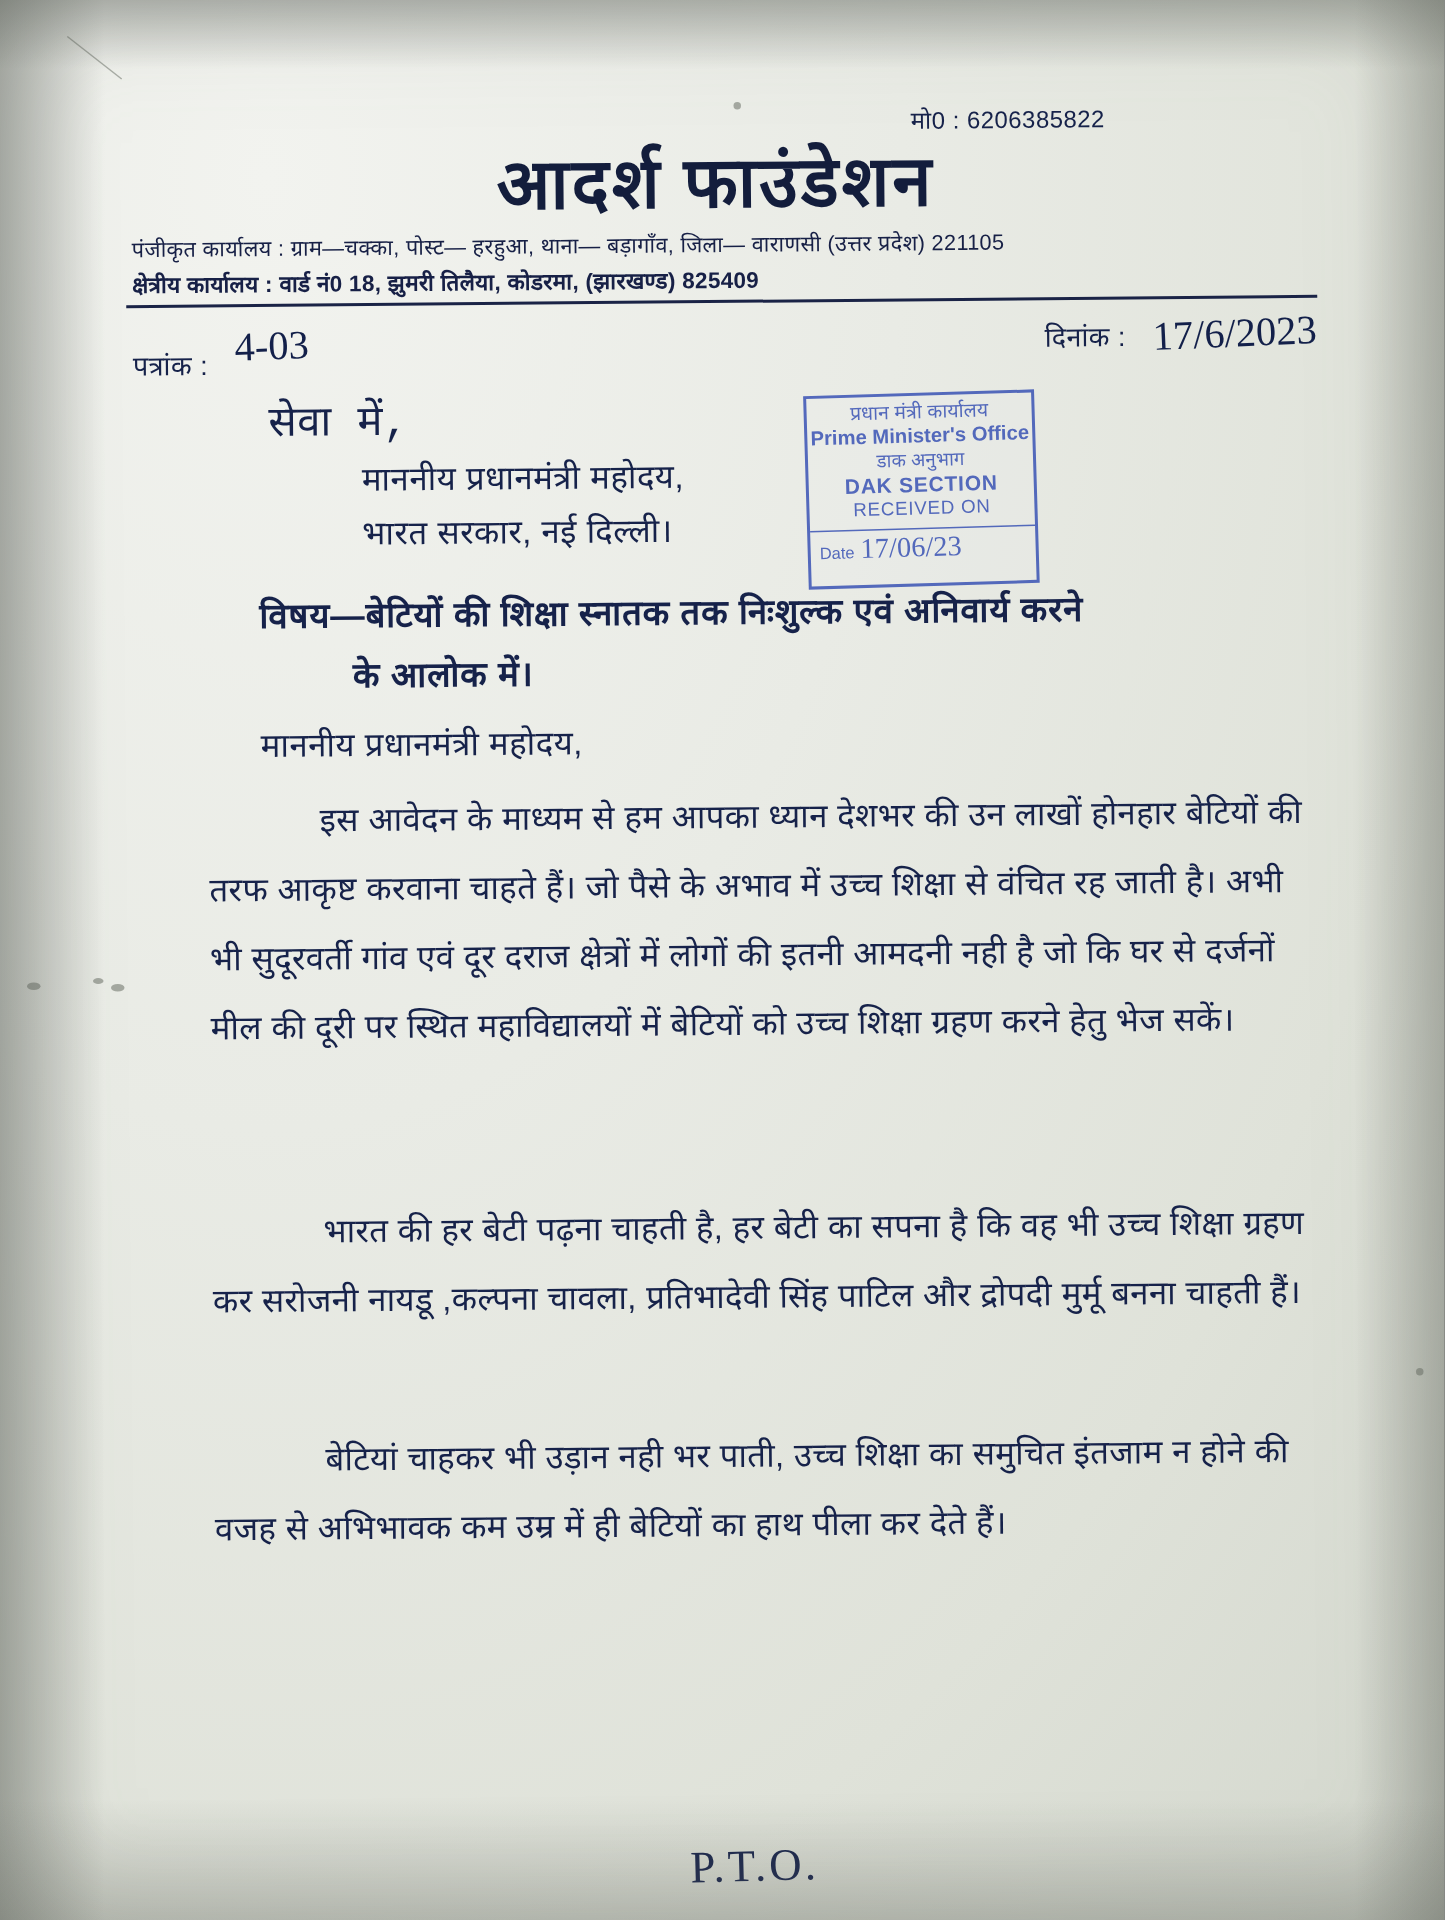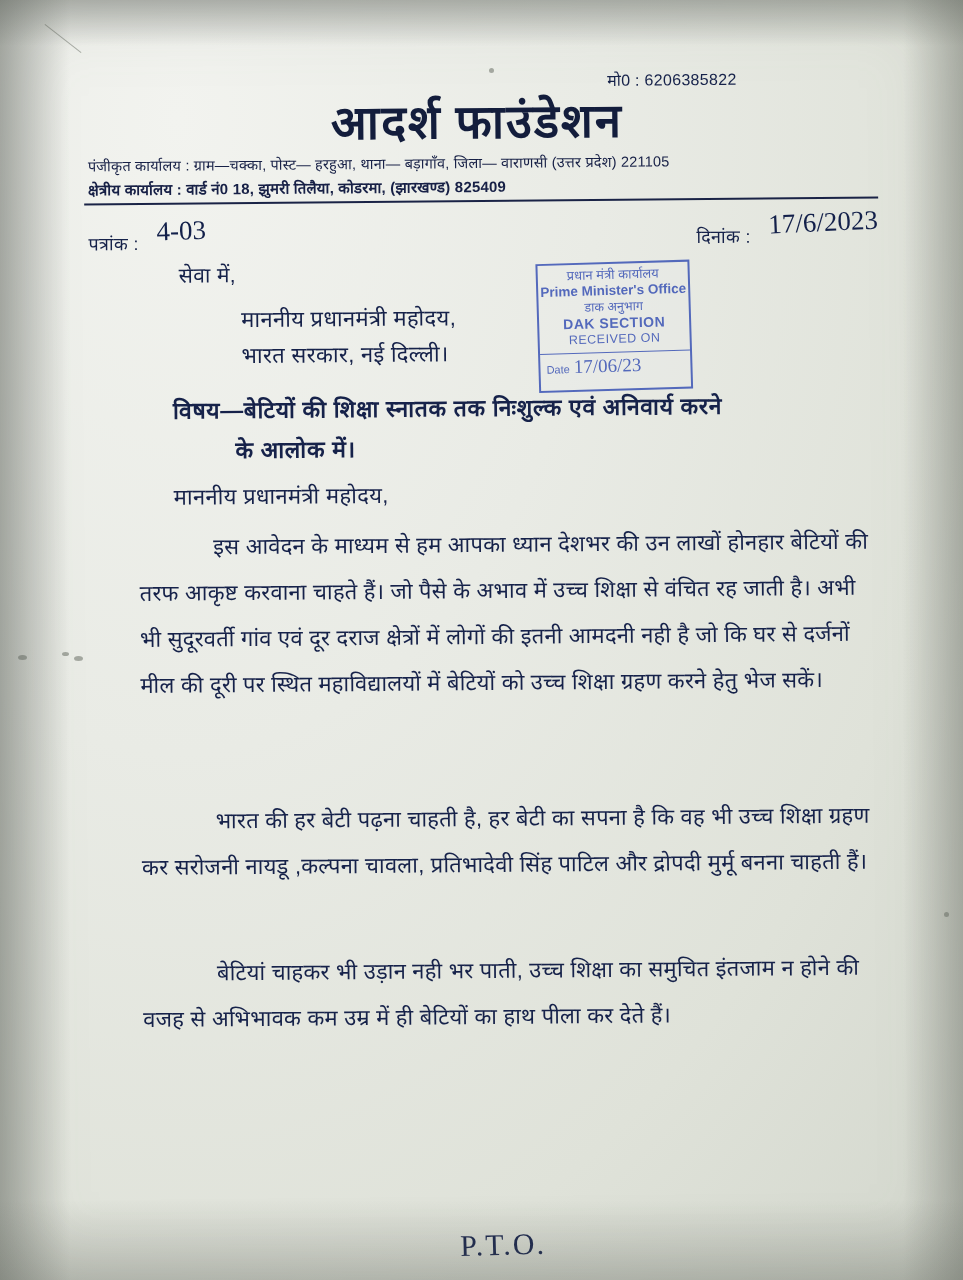--- a/index.html
+++ b/index.html
@@ -128,21 +128,21 @@
   .ref-value {
     position: absolute;
     left: 160px; top: 213px;
     font-family: "Liberation Serif", serif;
     font-size: 27px;
     transform: rotate(-1.5deg);
     color: #13204a;
   }
   .date-label {
     position: absolute;
-    left: 700px; top: 226px;
+    left: 700px; top: 214px;
     font-size: 18px;
     text-align: center;
   }
   .date-value {
     position: absolute;
     left: 772px; top: 210px;
     font-family: "Liberation Serif", serif;
     font-size: 27px;
     transform: rotate(-2deg);
     color: #13204a;
@@ -150,21 +150,22 @@
 
   
   .hw {
     font-family: "Liberation Sans", sans-serif;
     color: #16224a;
     letter-spacing: 0.3px;
   }
   .seva {
     position: absolute;
     left: 182px; top: 258px;
-    font-size: 21px;
+    font-size: 28px;
+    font-family: Liberation Mono, monospace;
   }
   .addressee {
     position: absolute;
     left: 244px; top: 300px;
     font-size: 22px;
     line-height: 36px;
   }
   .subject {
     position: absolute;
     left: 175px; top: 388px;

